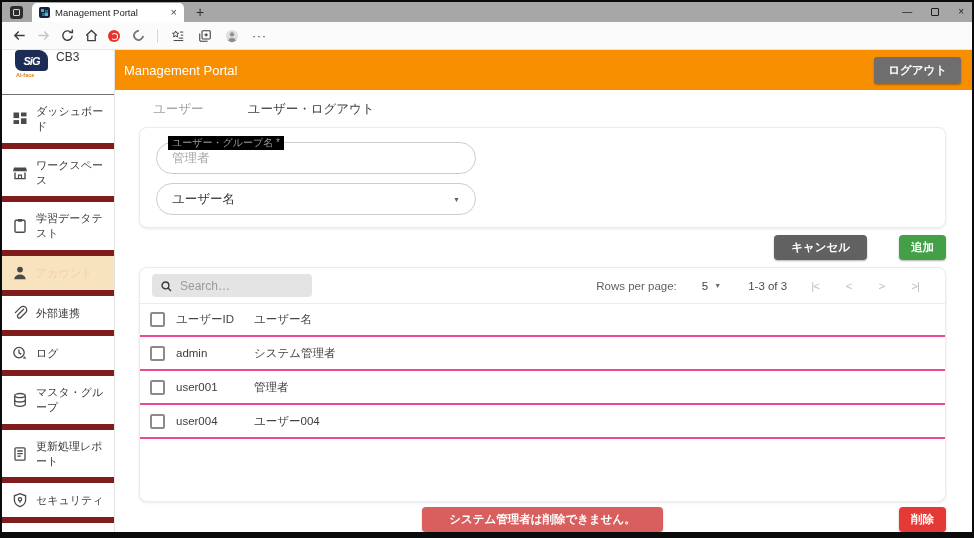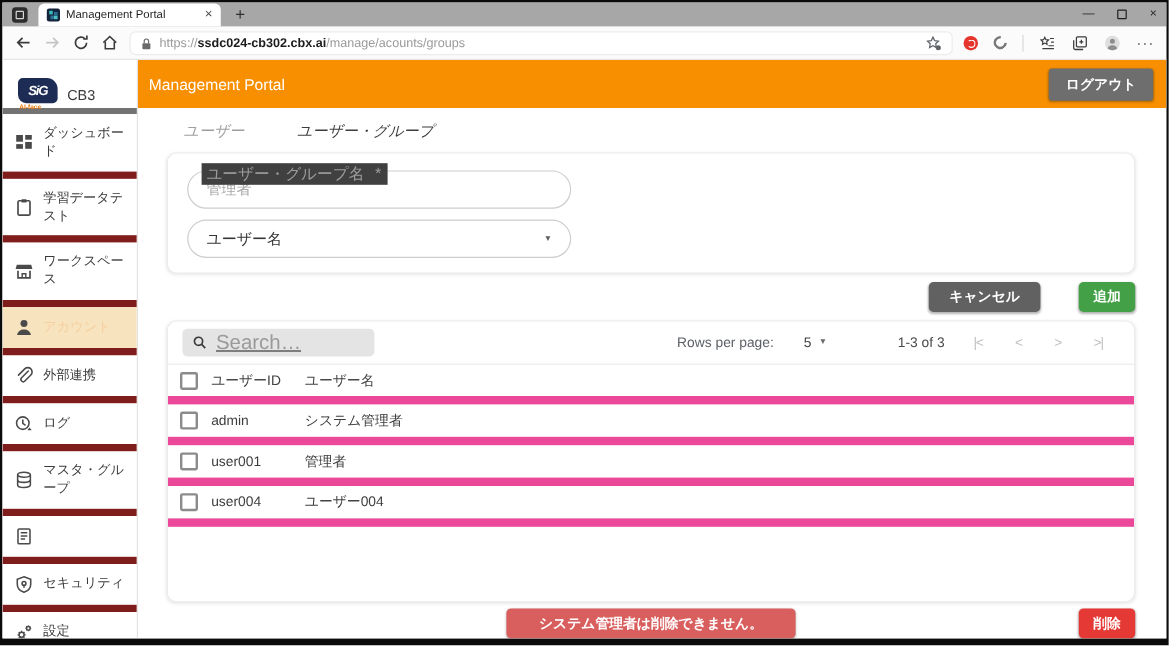--- a/index.html
+++ b/index.html
@@ -38,21 +38,21 @@
   .ext-red { width: 12px; height: 12px; border-radius: 50%; background: #e5352c; position: relative; }
   .ext-red::after { content:""; position:absolute; left:3px; top:3px; width:5px; height:5px; border:1.4px solid #fff; border-radius:50%; border-left-color: transparent; }
   .ext-c { width: 11px; height: 11px; border-radius: 50%; border: 2px solid #787878; border-right-color: transparent; transform: rotate(-40deg); }
   .vdiv { width: 1px; height: 14px; background: #d8d8d8; }
   .ic14 { width: 14px; height: 14px; }
   .dots { font-size: 12px; color: #3c3c3c; letter-spacing: 1px; line-height: 1; }
 
   
   .app { flex: 1; display: flex; min-height: 0; }
   .sidebar { width: 113px; background: #fff; border-right: 1px solid #e3e3e3; display: flex; flex-direction: column; flex: 0 0 auto; }
-  .logo-row { height: 45px; display: flex; align-items: flex-end; gap: 8px; padding: 0 12px 4px 13px; border-bottom: 5px solid #737373; }
+  .logo-row { height: 45px; display: flex; align-items: flex-start; gap: 8px; padding: 0 12px 4px 13px; border-bottom: 1px solid #737373; }
   .logo-mark { width: 33px; height: 21px; background: var(--logo-navy, #1d2c55); border-radius: 4px 9px 4px 7px;
                color: #fff; font-style: italic; font-weight: bold; font-size: 11px; letter-spacing: -1px;
                display: flex; align-items: center; justify-content: center; position: relative; }
   .logo-sub { position: absolute; bottom: -7px; left: 1px; font-size: 5.5px; letter-spacing: 0;
               color: var(--logo-sub-orange, #e97c12); font-style: normal; font-weight: bold; }
   .logo-product { font-size: 12px; color: #3a3a3a; }
   .menu { flex: 1; display: flex; flex-direction: column; overflow: hidden; }
   .menu-item { display: flex; align-items: center; gap: 8px; padding: 9px 6px 9px 10px;
                border-bottom: 6px solid #7f1d1d; font-size: 11px; color: #3a3a3a; line-height: 1.35; cursor: default; }
   .mi-icon { width: 16px; height: 16px; flex: 0 0 auto; color: #4a4a4a; }
@@ -62,58 +62,58 @@
 
   .main { flex: 1; display: flex; flex-direction: column; min-width: 0; background: #fff; }
   .appbar { height: 40px; background: var(--accent, #f78f00); display: flex; align-items: center;
             justify-content: space-between; padding: 0 11px 0 9px; flex: 0 0 auto; }
   .appbar-title { color: #fff; font-size: 13px; }
   .logout-btn { background: var(--logout-gray, #6e6e6e); color: #fff; font-size: 11.5px; font-weight: bold;
                 border: none; border-radius: 3px; padding: 6px 14px; box-shadow: 0 1px 2px rgba(0,0,0,.3); }
 
   .content { flex: 1; padding: 0 26px 0 24px; display: flex; flex-direction: column; min-height: 0; }
   .tabs { display: flex; align-items: center; height: 36px; margin-top: 2px; gap: 16px; }
-  .tab-item { font-size: 12.5px; padding: 0 14px; color: #9e9e9e; font-style: italic; }
+  .tab-item { font-size: 12.5px; padding: 0 14px; color: #9e9e9e; }
   .tab-item.active { color: #3d3d3d; }
 
   .card { border: 1px solid #ececec; border-radius: 8px; background: #fff; box-shadow: 0 1px 3px rgba(0,0,0,.09); }
   .form-card { padding: 14px 16px 12px; flex: 0 0 auto; }
   .field { width: 320px; height: 32px; border: 1.4px solid #cdcdcd; border-radius: 16px; position: relative;
            display: flex; align-items: center; padding: 0 15px; background: #fff; }
   .field + .field { margin-top: 9px; }
-  .field-label { position: absolute; top: -7px; left: 11px; background: #404040; padding: 0 4px;
-                 font-size: 13px; color: #9e9e9e; white-space: nowrap; font-family: Liberation Mono, monospace; }
+  .field-label { position: absolute; top: -7px; left: 11px; background: #000000; padding: 0 4px;
+                 font-size: 10px; color: #9e9e9e; white-space: nowrap; }
   .ph-value { color: #a9a9a9; font-size: 12.5px; flex: 1; }
   .sel-value { color: #333; font-size: 12.5px; flex: 1; }
   .caret { color: #5f5f5f; font-size: 7px; }
 
   .actions { display: flex; justify-content: flex-end; gap: 6px; margin-top: 7px; flex: 0 0 auto; }
   .btn { border: none; border-radius: 4px; color: #fff; font-size: 11.5px; font-weight: bold;
          padding: 0 12px; height: 25px; box-shadow: 0 1px 2px rgba(0,0,0,.3); margin-left: 26px; }
   .btn-cancel { background: var(--cancel-gray, #616161); padding: 0 17px; }
   .btn-add { background: var(--add-green, #43a047); }
 
   .table-card { margin-top: 7px; height: 235px; display: flex; flex-direction: column; overflow: hidden; flex: 0 0 auto; }
   .table-toolbar { display: flex; align-items: center; justify-content: space-between; padding: 6px 26px 6px 12px; flex: 0 0 auto; }
   .search-box { width: 160px; height: 23px; background: #e4e4e4; border-radius: 4px;
                 display: flex; align-items: center; gap: 7px; padding: 0 8px; }
   .search-ic { width: 13px; height: 13px; flex: 0 0 auto; }
-  .search-input { border: none; outline: none; background: transparent; font-size: 17px; color: #3c3c3c; width: 110px;
-                  font-family: inherit; text-decoration: underline; }
+  .search-input { border: none; outline: none; background: transparent; font-size: 12px; color: #3c3c3c; width: 110px;
+                  font-family: inherit; }
   .search-input::placeholder { color: #9a9a9a; }
   .pg { display: flex; align-items: center; font-size: 11.5px; color: #5d6166; }
   .pg-label { margin-right: 25px; }
   .pg-size { display: flex; align-items: center; gap: 6px; margin-right: 27px; color: #3e3e3e; }
   .pg-size .caret { font-size: 7px; color: #6a6a6a; }
-  .pg-range { margin-right: 24px; color: #4a4a4a; margin-left: 32px; }
+  .pg-range { margin-right: 24px; color: #4a4a4a; }
   .pg-nav { display: flex; gap: 27px; color: #c0c0c0; font-size: 11.5px; }
   .pg-nav span { letter-spacing: -1px; }
 
   .thead-row, .trow { display: flex; align-items: center; height: 34px; padding-left: 10px;
-                      border-bottom: 7px solid #ec4899; flex: 0 0 auto; }
+                      border-bottom: 2px solid #ec4899; flex: 0 0 auto; }
   .thead-row { border-top: 1px solid #ececec; color: #424242; }
   .cb { width: 15px; height: 15px; border: 2px solid #8b8b8b; border-radius: 2px; flex: 0 0 auto; margin-right: 11px; background:#fff; }
   .cell-id { width: 78px; font-size: 11.5px; color: #3c3c3c; }
   .cell-name { flex: 1; font-size: 11.5px; color: #3c3c3c; }
   .thead-row .cell-id, .thead-row .cell-name { color: #424242; }
   .table-spacer { flex: 1; }
 
   .footer-row { position: relative; height: 25px; margin-top: 5px; display: flex; justify-content: center; flex: 0 0 auto; }
   .snackbar { background: var(--snackbar-red, #d95f5f); color: #fff; font-size: 11.5px; font-weight: bold;
               border-radius: 4px; height: 25px; display: flex; align-items: center; padding: 0 27px;
@@ -156,35 +156,20 @@
           <path d="M13 8.2a5 5 0 1 1-1.4-3.6"></path>
           <path d="M13.2 1.6v3.2H10"></path>
         </svg>
     </span>
     <span class="nav-ic">
       <svg viewBox="0 0 16 16" fill="none" stroke="#3c3c3c" stroke-width="1.4">
           <path d="M2.3 8 8 2.6 13.7 8"></path>
           <path d="M4 7.2v6.3h8V7.2"></path>
         </svg>
     </span>
-    <div class="urlbar">
-      <span class="lock-ic">
-        <svg viewBox="0 0 12 14" fill="none" stroke="#6a6a6a" stroke-width="1.2">
-            <rect x="2" y="6" width="8" height="6" rx="1" fill="#6a6a6a" stroke="none"></rect>
-            <path d="M3.8 6V4a2.2 2.2 0 0 1 4.4 0v2"></path>
-          </svg>
-      </span>
-      <span class="url-text"><span>https://</span><span class="url-host">ssdc024-cb302.cbx.ai</span><span>/manage/acounts/groups</span></span>
-      <span class="bar-star">
-        <svg viewBox="0 0 16 16" fill="none" stroke="#5f6368" stroke-width="1.2">
-            <path d="M7.4 2.2 9 5.5l3.6.5-2.6 2.5.6 3.6L7.4 10.4 4.2 12.1l.6-3.6L2.2 6l3.6-.5z"></path>
-            <circle cx="12.5" cy="12.4" r="2.4" fill="#5f6368" stroke="none"></circle>
-          </svg>
-      </span>
-    </div>
     <div class="right-ics">
       <span class="ext-red"></span>
       <span class="ext-c"></span>
       <span class="vdiv"></span>
       <span class="ic14">
         <svg viewBox="0 0 16 16" fill="none" stroke="#3c3c3c" stroke-width="1.1">
             <path d="M5.3 2.3 6.4 4.6l2.5.3-1.8 1.7.4 2.5-2.2-1.2-2.2 1.2.4-2.5L1.7 4.9l2.5-.3z"></path>
             <path d="M10.3 3.5H14M11.3 7H14M8.8 10.4h5.2M3 13.2h11"></path>
           </svg>
       </span>
@@ -226,36 +211,36 @@
                 <rect x="1.5" y="9.1" width="5.6" height="3.9"></rect>
                 <rect x="9" y="7.3" width="5.5" height="5.7"></rect>
               </svg>
             </span>
             <span class="mi-label">ダッシュボード</span>
           </div>
 
           <div class="menu-item">
             <span class="mi-icon">
               <svg viewBox="0 0 16 16">
-                <rect x="3" y="2.3" width="10" height="12" rx="1.2" fill="none" stroke="currentColor" stroke-width="1.4"></rect>
-                <rect x="5.8" y="1" width="4.4" height="2.7" rx="0.6" fill="currentColor"></rect>
-              </svg>
-            </span>
-            <span class="mi-label">学習データテスト</span>
-          </div>
-
-          <div class="menu-item">
-            <span class="mi-icon">
-              <svg viewBox="0 0 16 16">
                 <path d="M2 2.6h12l1 3.6H1z" fill="currentColor"></path>
                 <path d="M3 7.6v6h10v-6" fill="none" stroke="currentColor" stroke-width="1.4"></path>
                 <path d="M6.5 13.6v-3.4h3v3.4" fill="none" stroke="currentColor" stroke-width="1.2"></path>
               </svg>
             </span>
             <span class="mi-label">ワークスペース</span>
+          </div>
+
+          <div class="menu-item">
+            <span class="mi-icon">
+              <svg viewBox="0 0 16 16">
+                <rect x="3" y="2.3" width="10" height="12" rx="1.2" fill="none" stroke="currentColor" stroke-width="1.4"></rect>
+                <rect x="5.8" y="1" width="4.4" height="2.7" rx="0.6" fill="currentColor"></rect>
+              </svg>
+            </span>
+            <span class="mi-label">学習データテスト</span>
           </div>
 
 
           <div class="menu-item active">
             <span class="mi-icon">
               <svg viewBox="0 0 16 16" fill="currentColor">
                 <circle cx="8" cy="4.6" r="2.9"></circle>
                 <path d="M2.2 14.2c.5-3 2.9-4.6 5.8-4.6s5.3 1.6 5.8 4.6z"></path>
               </svg>
             </span>
@@ -293,20 +278,21 @@
             <span class="mi-label">マスタ・グループ</span>
           </div>
 
           <div class="menu-item">
             <span class="mi-icon">
               <svg viewBox="0 0 16 16" fill="none" stroke="currentColor" stroke-width="1.3">
                 <rect x="3" y="1.8" width="10" height="12.4" rx="1"></rect>
                 <path d="M5.3 5h5.4M5.3 7.6h5.4M5.3 10.2h3.6"></path>
               </svg>
             </span>
+            <span class="mi-label">更新処理レポート</span>
           </div>
 
           <div class="menu-item">
             <span class="mi-icon">
               <svg viewBox="0 0 16 16" fill="none" stroke="currentColor" stroke-width="1.3">
                 <path d="M8 1.6 13.6 3.8v4.1c0 3.4-2.2 5.5-5.6 6.7-3.4-1.2-5.6-3.3-5.6-6.7V3.8z"></path>
                 <circle cx="8" cy="7.2" r="1.6"></circle>
                 <path d="M8 8.8v2"></path>
               </svg>
             </span>
@@ -331,21 +317,21 @@
     <div class="main">
       <div class="appbar">
         <span class="appbar-title">Management Portal</span>
         <button class="logout-btn">ログアウト</button>
       </div>
 
       <div class="content">
 
         <div class="tabs">
           <span class="tab-item">ユーザー</span>
-          <span class="tab-item active">ユーザー・グループ</span>
+          <span class="tab-item active">ユーザー・ログアウト</span>
         </div>
 
         <div class="card form-card">
           <div class="field">
             <span class="field-label">ユーザー・グループ名 *</span>
             <span class="ph-value">管理者</span>
           </div>
           <div class="field">
             <span class="sel-value">ユーザー名</span>
             <span class="caret">▼</span>

